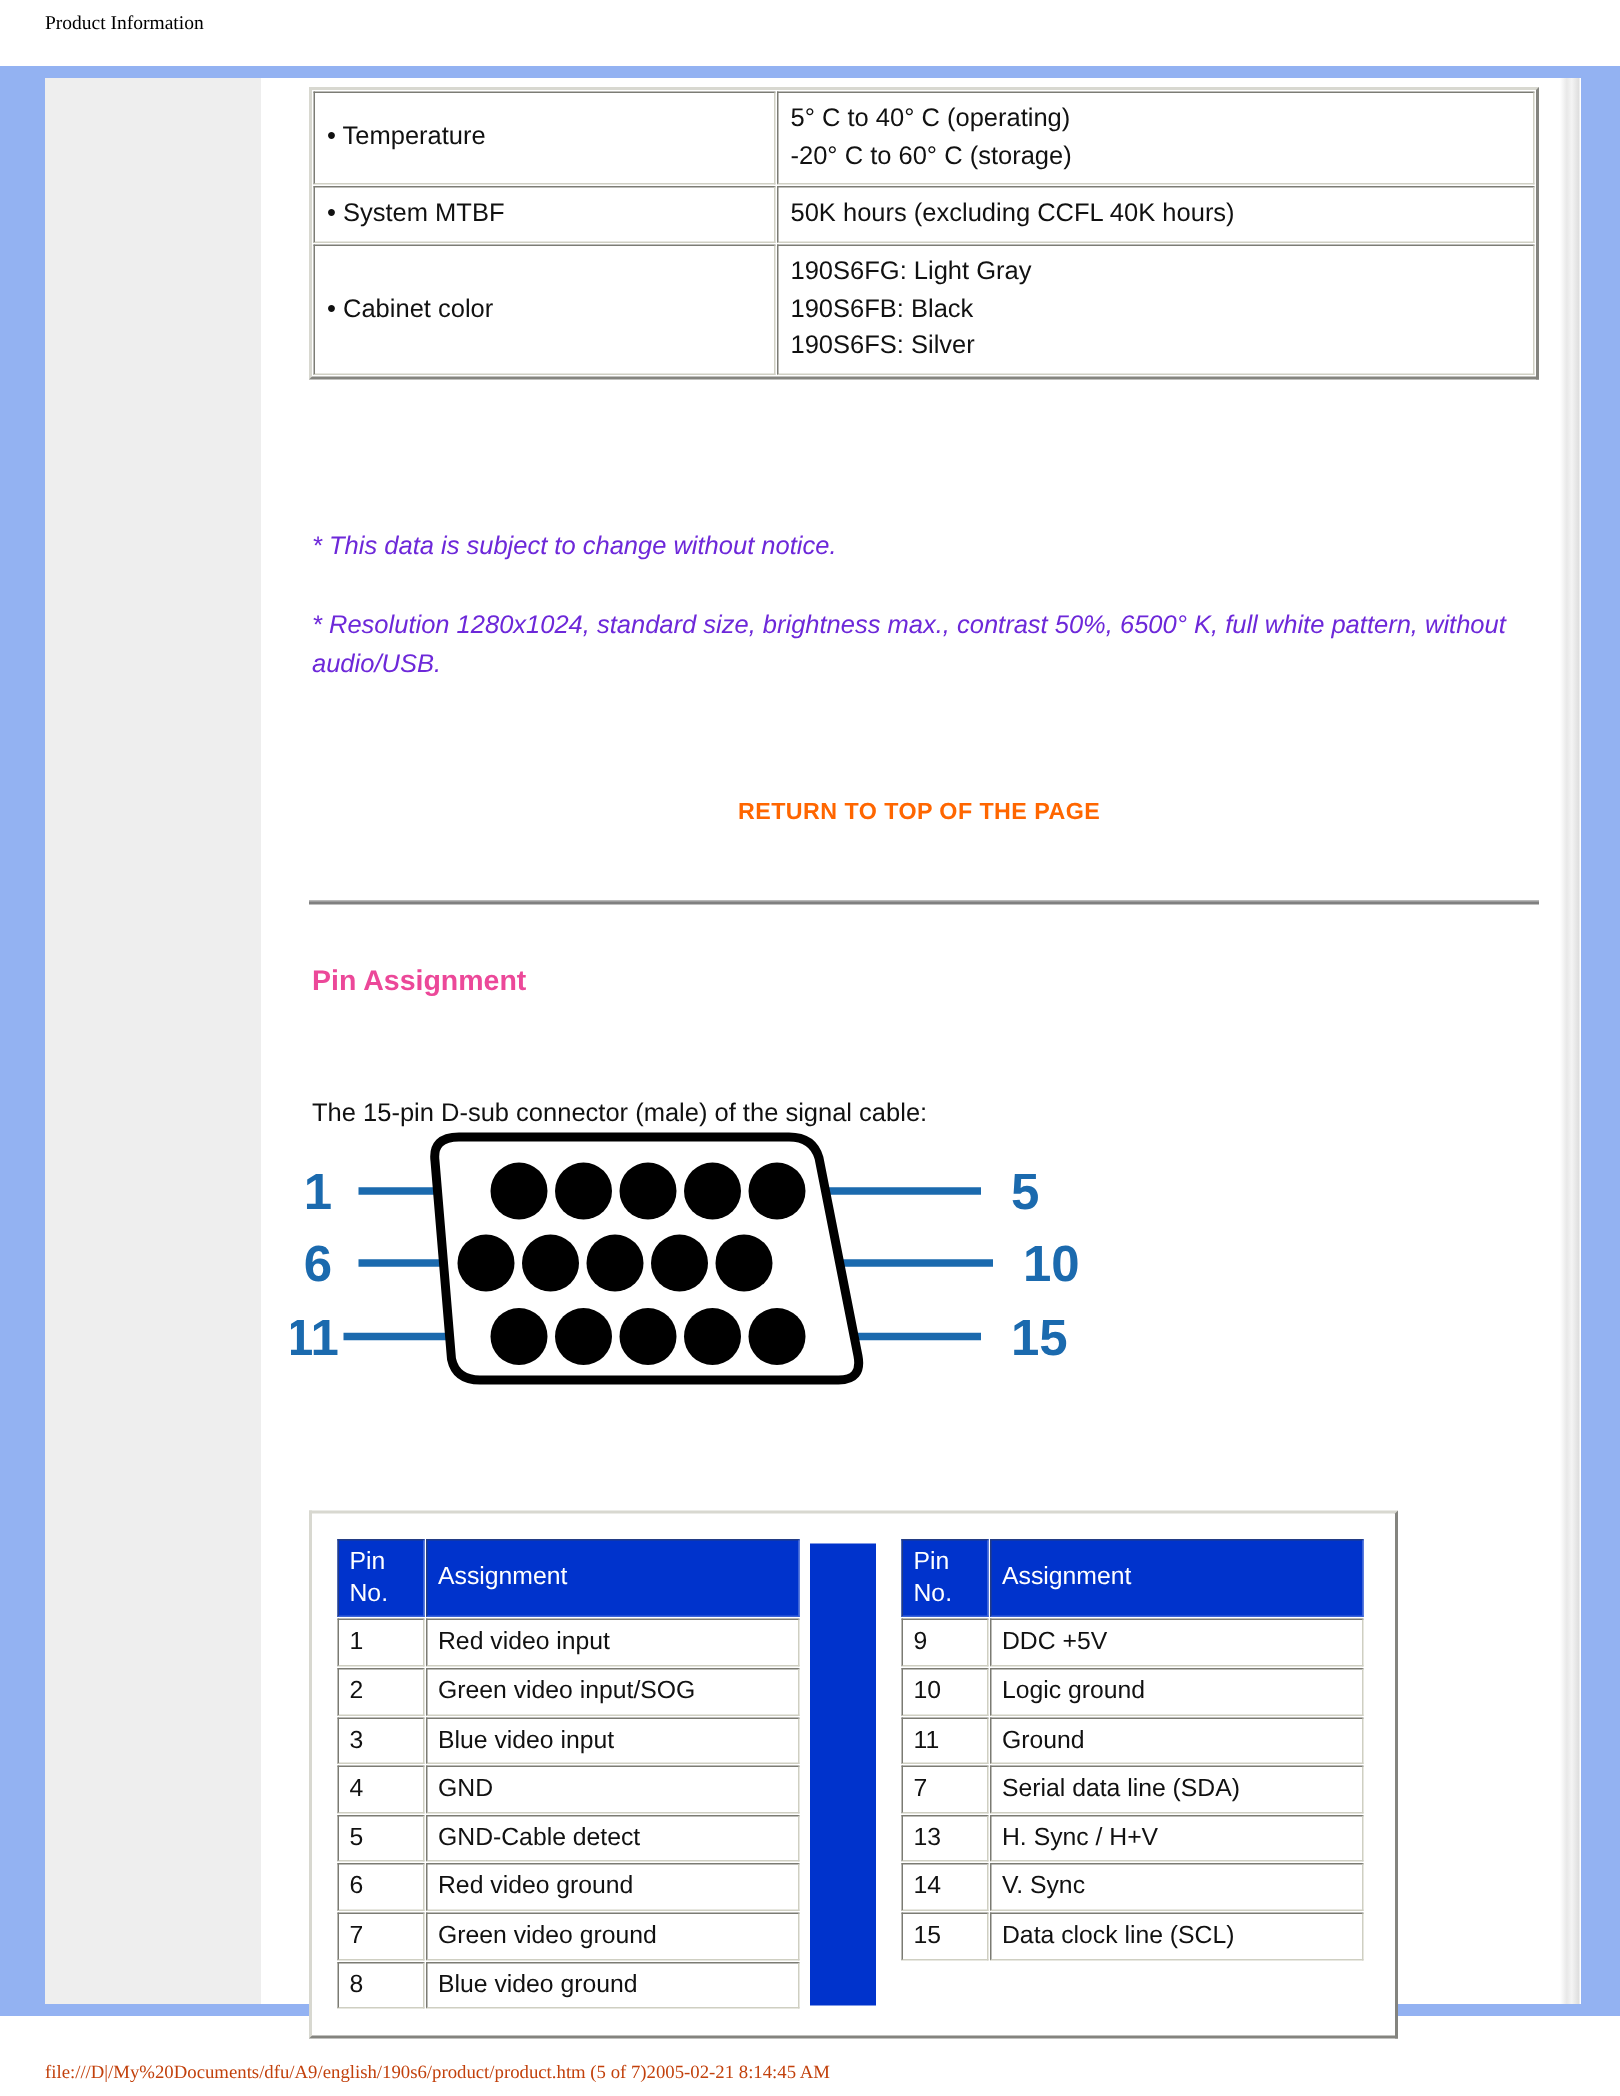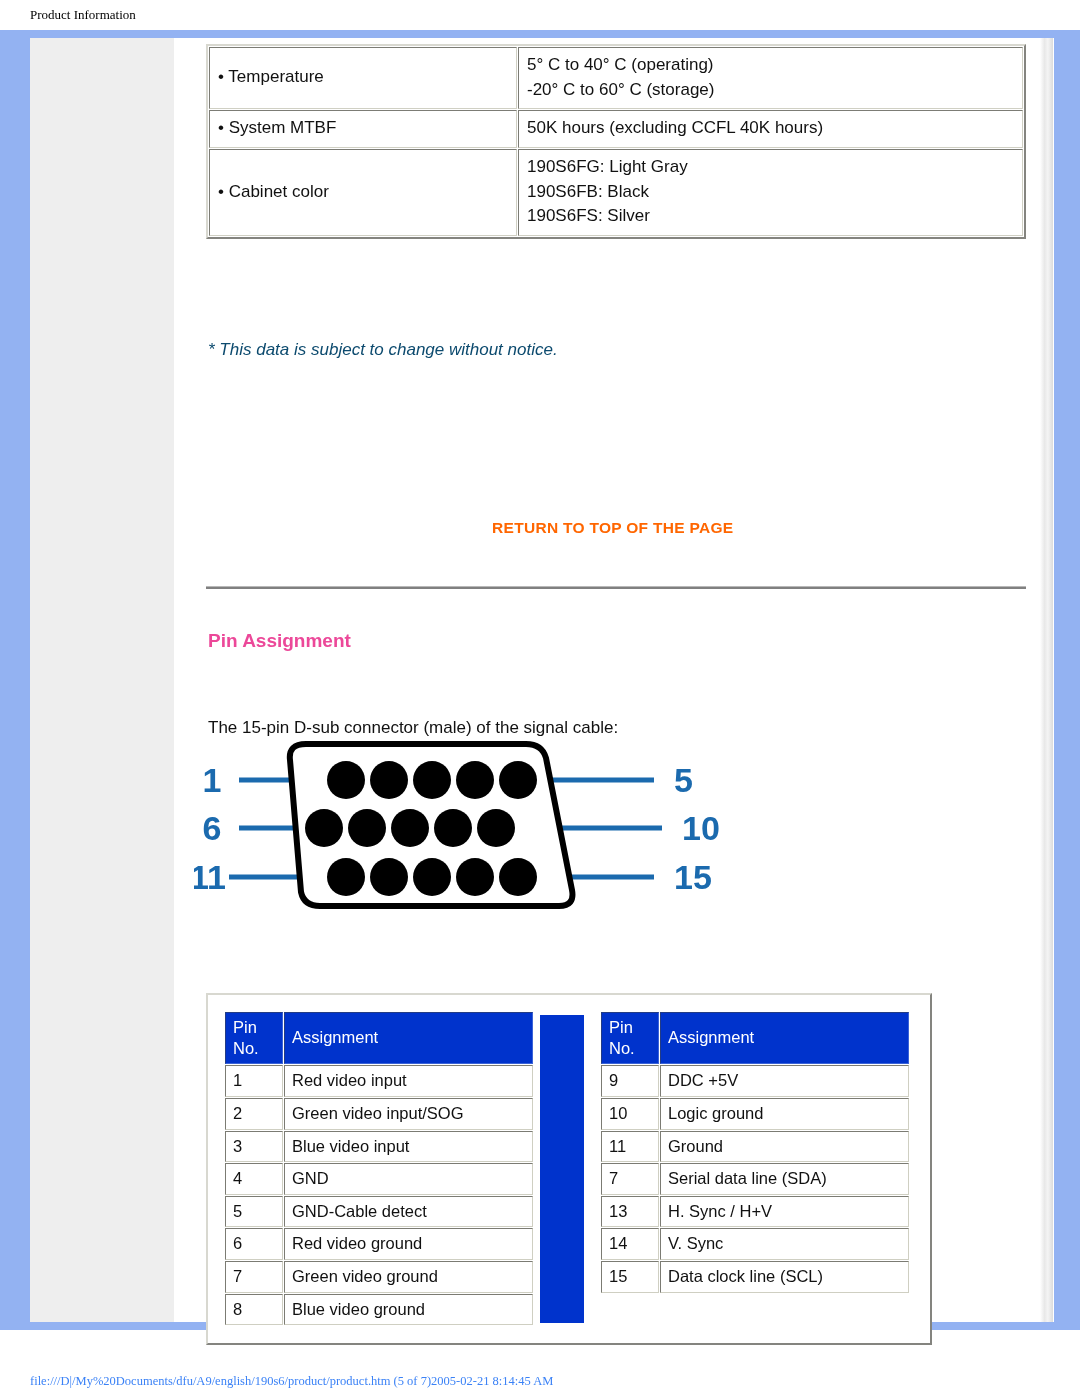--- a/index.html
+++ b/index.html
@@ -28,21 +28,21 @@
     left: 30px; top: 7px;
     font-family: "Liberation Serif", serif;
     font-size: 13px;
     color: #000000;
     white-space: nowrap;
   }
 
   
   .blue-frame {
     position: absolute;
-    left: 0; top: 30px;
+    left: 0; top: 44px;
     width: 1080px;
     height: 1300px;
     background: #93b2f2;
   }
 
   
   .doc-card {
     position: absolute;
     left: 30px; top: 8px;
     width: 1024px;
@@ -97,21 +97,21 @@
   }
   td.spec-label { width: 290px; }
   .cell-line { display: block; }
 
   
   .note {
     position: absolute;
     left: 34px;
     font-style: italic;
     font-size: 17px;
-    color: #0c4a6e;
+    color: #6d28d9;
     line-height: 1.5;
   }
   .note-1 { top: 299px; width: 800px; }
   .note-2 { top: 352px; width: 810px; }
 
   
   .return-link {
     position: absolute;
     left: 318px; top: 481px;
     font-size: 15.5px;
@@ -204,21 +204,21 @@
     width: 42px;
     text-align: center;
   }
 
   
   .footer-text {
     position: absolute;
     left: 30px; top: 1374px;
     font-family: "Liberation Serif", serif;
     font-size: 12.5px;
-    color: #3b82f6;
+    color: #c2410c;
     white-space: nowrap;
   }
 </style>
 </head>
 <body>
 
 <div class="page-header">
   <div class="page-header-text">Product Information</div>
 </div>
 
@@ -252,20 +252,21 @@
             <td>
               <span class="cell-line">190S6FG: Light Gray</span>
               <span class="cell-line">190S6FB: Black</span>
               <span class="cell-line">190S6FS: Silver</span>
             </td>
           </tr>
         </tbody>
       </table>
 
       <div class="note note-1">* This data is subject to change without notice.</div>
+      <div class="note note-2">* Resolution 1280x1024, standard size, brightness max., contrast 50%, 6500° K, full white pattern, without audio/USB.</div>
 
       <a class="return-link" href="#">RETURN TO TOP OF THE PAGE</a>
 
       <div class="hr"></div>
 
       <div class="section-title">Pin Assignment</div>
       <div class="section-intro">The 15-pin D-sub connector (male) of the signal cable:</div>
 
       <svg class="connector" viewBox="0 0 580 180">
 

